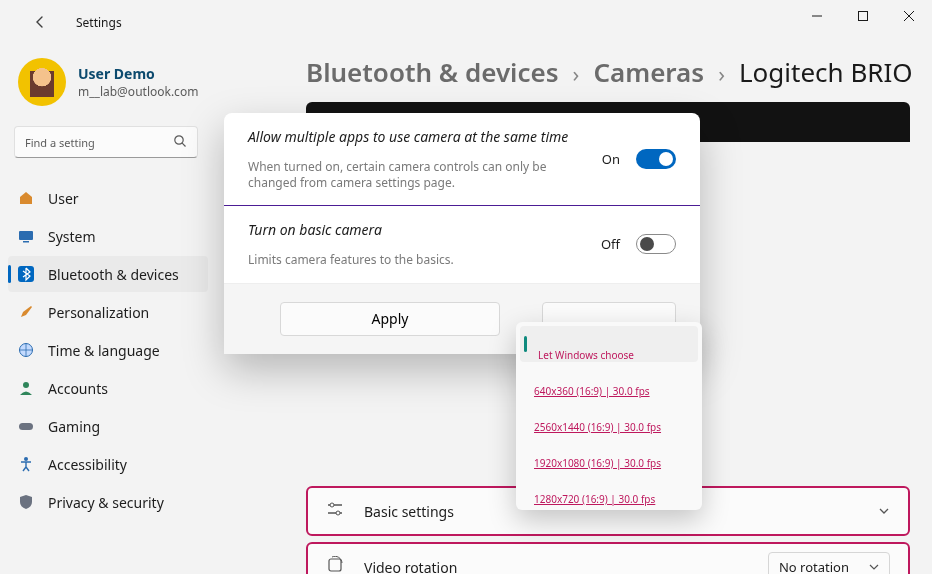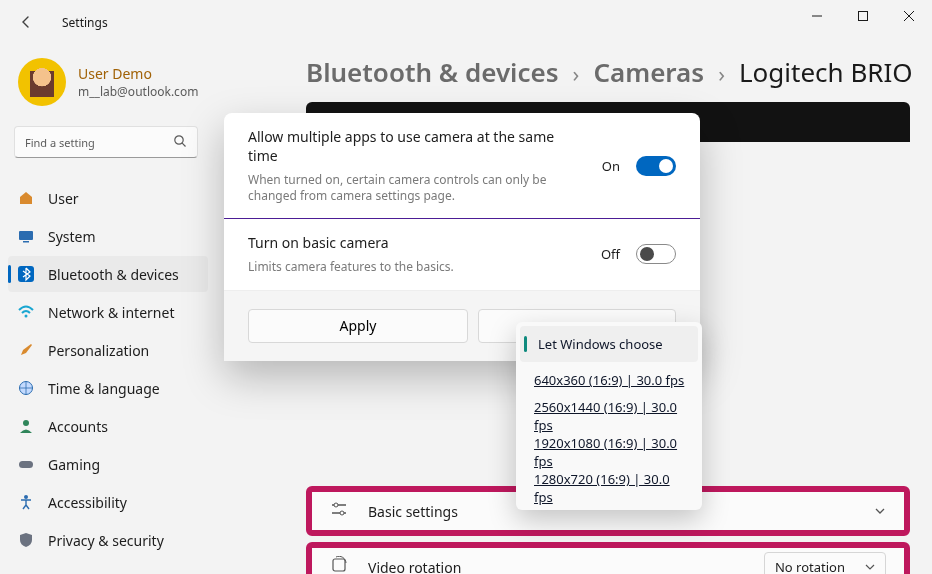--- a/index.html
+++ b/index.html
@@ -1,28 +1,28 @@
 <!DOCTYPE html>
 <html><head>
 <meta charset="utf-8">
 <style>
   * { box-sizing: border-box; margin: 0; padding: 0; font-family: "Segoe UI", system-ui, sans-serif; }
   body { width: 932px; height: 574px; background: #f3f3f3; overflow: hidden; position: relative; }
 
   
-  .titlebar { height: 44px; display: flex; align-items: center; padding: 0 8px; }
+  .titlebar { height: 44px; display: flex; align-items: center; padding: 0 22px; }
   .titlebar .back { width: 36px; height: 36px; display: flex; align-items: center; justify-content: center; }
   .titlebar .title { font-size: 12px; margin-left: 18px; color: #1a1a1a; font-weight: 400; }
   .winbtns { position: absolute; top: 0; right: 0; display: flex; }
   .winbtn { width: 46px; height: 32px; display: flex; align-items: center; justify-content: center; }
 
   
   .user { position: absolute; left: 18px; top: 58px; display: flex; align-items: center; gap: 12px; }
   .avatar { width: 48px; height: 48px; border-radius: 50%; background: radial-gradient(circle at 50% 40%, #f4c28c 24%, transparent 25%), linear-gradient(#6b3b2e 0 0), #f2c200; background-size: auto, 24px 26px, auto; background-position: center, center 60%, center; background-repeat: no-repeat; }
-  .user .name { font-size: 14px; font-weight: 400; color: #a16207; }
+  .user .name { font-size: 14px; font-weight: 700; color: #0c4a6e; }
   .user .email { font-size: 12px; color: #5a5a5a; }
 
   
   .search { position: absolute; left: 14px; top: 126px; width: 184px; height: 32px; background: #fbfbfb; border: 1px solid #e0e0e0; border-bottom: 1px solid #9a9a9a; border-radius: 4px; display: flex; align-items: center; padding: 0 10px; font-size: 11px; color: #5c5c5c; justify-content: space-between; }
 
   
   .sidebar { position: absolute; left: 8px; top: 180px; width: 200px; display: flex; flex-direction: column; gap: 2px; }
   .sbitem { height: 36px; display: flex; align-items: center; gap: 14px; padding: 0 10px; border-radius: 4px; font-size: 14px; color: #1d1d1d; position: relative; }
   .sbitem.active { background: #eaeaea; }
   .sbitem.active::before { content: ""; position: absolute; left: 0; top: 9px; width: 3px; height: 18px; background: #0067c0; border-radius: 2px; }
@@ -32,47 +32,47 @@
   
   .bc { position: absolute; left: 306px; top: 54px; display: flex; align-items: baseline; gap: 14px; font-size: 26px; color: #6b6b6b; }
   .bc .crumb { font-weight: 600; }
   .bc .sep { font-size: 22px; color: #888; }
   .bc .current { color: #1a1a1a; font-weight: 400; }
 
   
   .preview { position: absolute; left: 306px; top: 102px; width: 604px; height: 40px; background: #121212; border-radius: 6px 6px 0 0; }
 
   
-  .card { position: absolute; background: #fbfbfb; border: 6px solid #be185d; border-radius: 6px; display: flex; align-items: center; padding: 0 18px; font-size: 14px; color: #1d1d1d; }
+  .card { position: absolute; background: #fbfbfb; border: 2px solid #be185d; border-radius: 6px; display: flex; align-items: center; padding: 0 18px; font-size: 14px; color: #1d1d1d; }
   .card .chev { margin-left: auto; }
   .card1 { left: 306px; top: 486px; width: 604px; height: 50px; }
   .card2 { left: 306px; top: 542px; width: 604px; height: 50px; }
   .cardicon { width: 20px; margin-right: 18px; color: #555; }
   .selectbox { border: 1px solid #d6d6d6; background: #fbfbfb; border-radius: 4px; padding: 5px 10px; font-size: 13px; display: flex; align-items: center; gap: 20px; }
 
   
   .dialog { position: absolute; left: 224px; top: 113px; width: 476px; background: #fff; border-radius: 8px; box-shadow: 0 16px 40px rgba(0,0,0,0.25); overflow: visible; z-index: 10; }
   .dialog h2 { font-size: 20px; font-weight: 600; padding: 24px 24px 10px; color: #1a1a1a; }
   .drow { border-top: 1px solid #4c1d95; padding: 14px 24px; display: flex; align-items: center; gap: 16px; }
   .drow:first-of-type { border-top: none; }
   .drow .txt { flex: 1; }
-  .drow .ttl { font-size: 14px; color: #1d1d1d; }
-  .drow .sub { font-size: 12px; color: #7a7a7a; margin-top: 7px; line-height: 1.35; }
+  .drow .ttl { font-size: 14px; color: #1d1d1d; font-style: italic; }
+  .drow .sub { font-size: 12px; color: #7a7a7a; margin-top: 13px; line-height: 1.35; }
   .state { font-size: 13px; color: #1d1d1d; }
   .toggle { width: 40px; height: 20px; border-radius: 10px; position: relative; }
   .toggle.on { background: #0067c0; }
   .toggle.on::after { content: ""; position: absolute; right: 3px; top: 3px; width: 14px; height: 14px; background: #fff; border-radius: 50%; }
   .toggle.off { background: #fff; border: 1px solid #8a8a8a; }
   .toggle.off::after { content: ""; position: absolute; left: 3px; top: 2px; width: 14px; height: 14px; background: #4a4a4a; border-radius: 50%; }
   .dfooter { background: #f5f5f5; padding: 18px 24px; display: flex; gap: 10px; border-top: 1px solid #eee; }
-  .dbtn { flex: 0 0 220px; height: 34px; background: #fbfbfb; border: 1px solid #d8d8d8; border-radius: 4px; font-size: 14px; display: flex; align-items: center; justify-content: center; }
+  .dbtn { flex: 0 0 220px; height: 34px; background: #fbfbfb; border: 1px solid #d8d8d8; border-radius: 4px; font-size: 14px; display: flex; align-items: center; justify-content: center; margin-left: 32px; }
 
   
   .flyout { position: absolute; left: 516px; top: 322px; width: 186px; background: #f9f9f9; border-radius: 6px; box-shadow: 0 10px 28px rgba(0,0,0,0.22); z-index: 20; padding: 4px 0; }
-  .opt { height: 36px; display: flex; align-items: center; padding: 0 14px; font-size: 13px; color: #0f172a; position: relative; }
+  .opt { height: 36px; display: flex; align-items: flex-end; padding: 0 14px; font-size: 10px; color: #be185d; position: relative; }
   .opt.sel::before { content: ""; position: absolute; left: 4px; top: 10px; width: 3px; height: 16px; background: #0f8a7e; border-radius: 2px; }
   .opt.sel { background: #efefef; padding-left: 18px; border-radius: 4px; margin: 0 4px; }
   .opt:not(.sel) { padding-left: 18px; text-decoration: underline; }
 
   
   .chev svg { width: 12px; height: 12px; }
 </style>
 </head>
 <body>
 
@@ -137,30 +137,20 @@
       <span>System</span>
     </div>
   <div class="sbitem active">
       <span class="sbicon">
         <svg viewBox="0 0 16 16">
           <rect width="16" height="16" rx="3" fill="#0067c0"></rect>
           <path d="M8 2 V14 L12 10 L5 5 M8 2 L12 6 L5 11" stroke="#fff" stroke-width="1.2" fill="none"></path>
         </svg>
       </span>
       <span>Bluetooth &amp; devices</span>
-    </div>
-  <div class="sbitem">
-      <span class="sbicon">
-        <svg viewBox="0 0 16 16">
-          <path d="M1 6 Q8 -1 15 6" stroke="#19a6d1" stroke-width="2" fill="none"></path>
-          <path d="M4 9 Q8 5 12 9" stroke="#19a6d1" stroke-width="2" fill="none"></path>
-          <circle cx="8" cy="12" r="1.5" fill="#19a6d1"></circle>
-        </svg>
-      </span>
-      <span>Network &amp; internet</span>
     </div>
   <div class="sbitem">
       <span class="sbicon">
         <svg viewBox="0 0 16 16">
           <path d="M3 13 L5 8 L13 2 L14 3 L8 11 Z" fill="#d98a2e"></path>
         </svg>
       </span>
       <span>Personalization</span>
     </div>
   <div class="sbitem">

